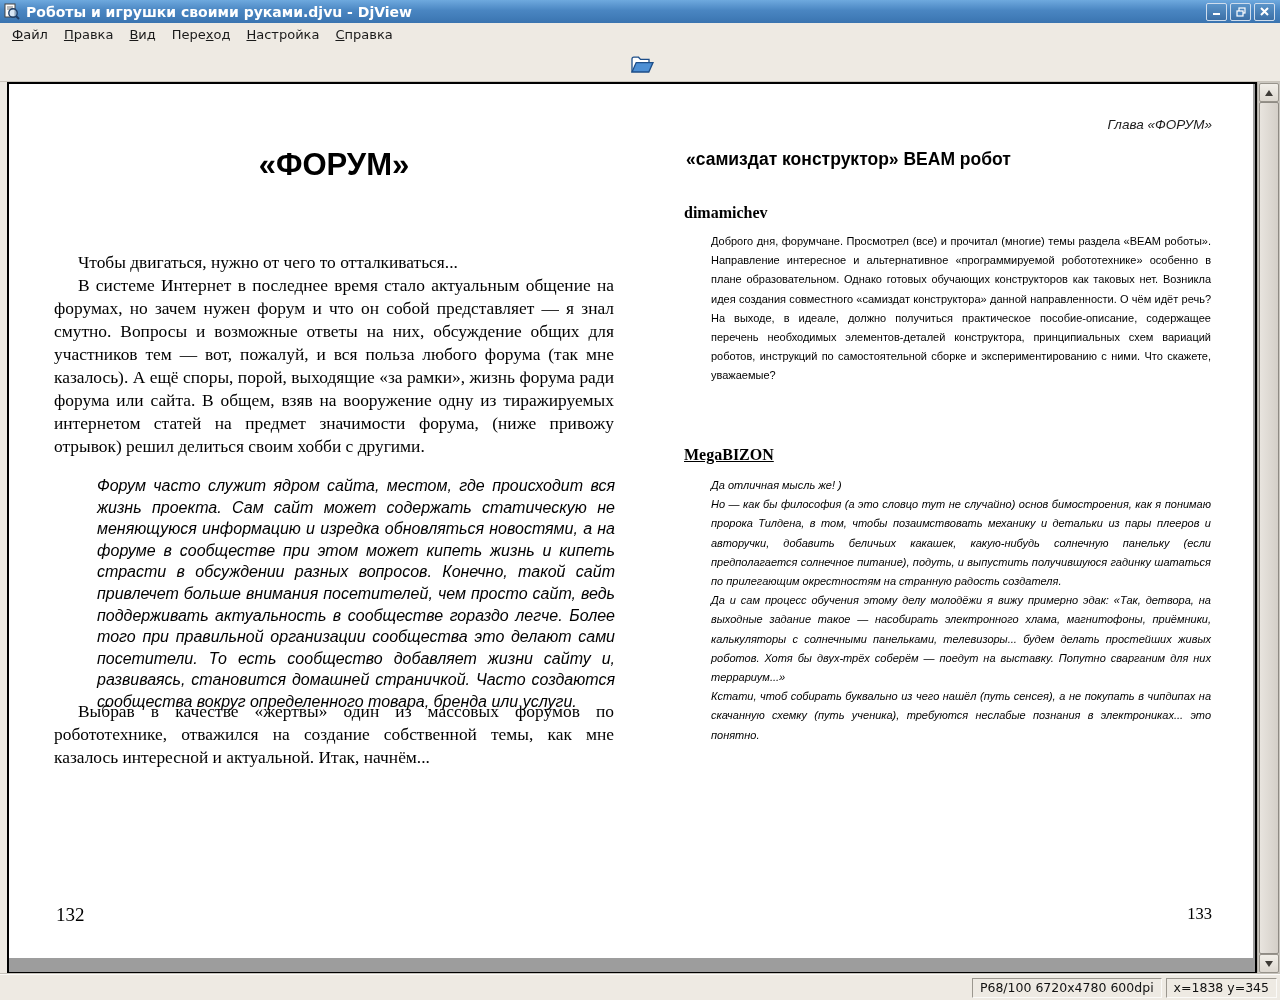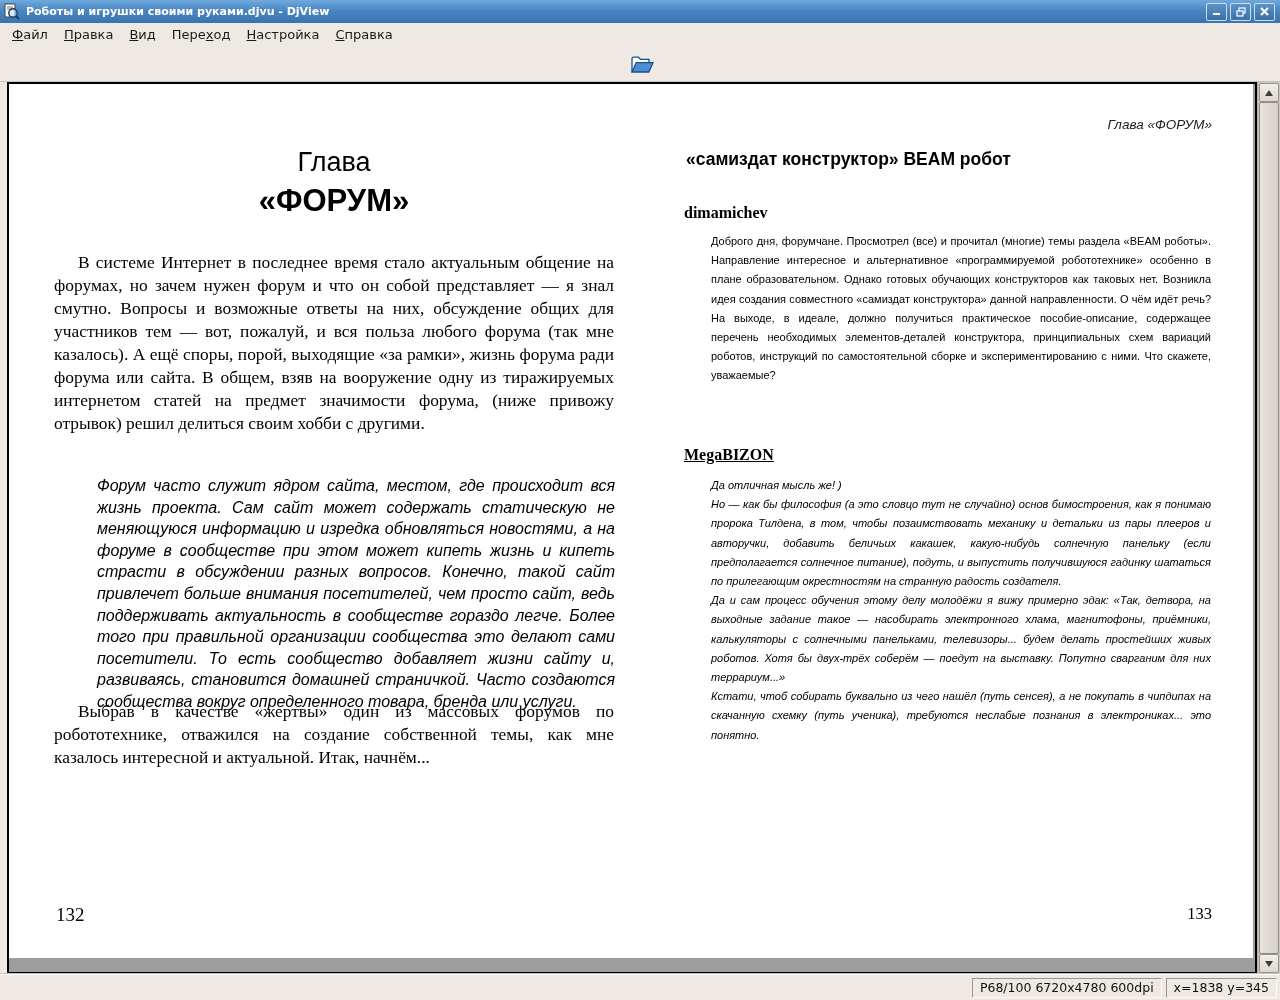--- a/index.html
+++ b/index.html
@@ -6,21 +6,21 @@
   body{
     width:1280px;height:1000px;overflow:hidden;position:relative;
     background:#eeeae3;font-family:"DejaVu Sans",sans-serif;
     -webkit-font-smoothing:antialiased;
   }
   
   .titlebar{
     position:absolute;top:0;left:0;right:0;height:23px;
     background:linear-gradient(#6ea9de 0%,#4a86c2 45%,#3a74b0 100%);
     display:flex;align-items:center;gap:6px;padding:0 3px;
-    color:#fff;font-size:11px;font-weight:bold;
+    color:#fff;font-size:14px;font-weight:bold;
   }
   .app-icon{width:17px;height:17px;flex:0 0 auto;}
   .title-text{flex:1 1 auto;white-space:nowrap;overflow:hidden;}
   .win-controls{display:flex;gap:3px;margin-right:2px;}
   .win-btn{
     width:19px;height:16px;border:1px solid #cfdded;border-radius:2px;
     background:linear-gradient(#5b94c9,#3b6fa6);
     display:flex;align-items:center;justify-content:center;
   }
   .win-btn svg{display:block;}
@@ -311,24 +311,24 @@
       <text x="11.5" y="12" font-size="13" font-weight="bold" fill="#17337d" font-family="DejaVu Sans, sans-serif">?</text>
     </svg>
   </div>
 </div>
 
 <div class="viewport">
   <div class="spread">
 
     <div>
       <div class="blk chapter sans">
-        <div class="chapter-l1">Глава</div>
         <div class="chapter-l2">«ФОРУМ»</div>
       </div>
       <div class="blk lp-body1 serif">
+        <p>Чтобы двигаться, нужно от чего то отталкиваться...</p>
         <p>В системе Интернет в последнее время стало актуальным общение на форумах, но зачем нужен форум и что он собой представляет — я знал смутно. Вопросы и возможные ответы на них, обсуждение общих для участников тем — вот, пожалуй, и вся польза любого форума (так мне казалось). А ещё споры, порой, выходящие «за рамки», жизнь форума ради форума или сайта. В общем, взяв на вооружение одну из тиражируемых интернетом статей на предмет значимости форума, (ниже привожу отрывок) решил делиться своим хобби с другими.</p>
       </div>
       <div class="blk lp-quote sans">Форум часто служит ядром сайта, местом, где происходит вся жизнь проекта. Сам сайт может содержать статическую не меняющуюся информацию и изредка обновляться новостями, а на форуме в сообществе при этом может кипеть жизнь и кипеть страсти в обсуждении разных вопросов. Конечно, такой сайт привлечет больше внимания посетителей, чем просто сайт, ведь поддерживать актуальность в сообществе гораздо легче. Более того при правильной организации сообщества это делают сами посетители. То есть сообщество добавляет жизни сайту и, развиваясь, становится домашней страничкой. Часто создаются сообщества вокруг определенного товара, бренда или услуги.</div>
       <div class="blk lp-body2 serif">
         <p>Выбрав в качестве «жертвы» один из массовых форумов по робототехнике, отважился на создание собственной темы, как мне казалось интересной и актуальной. Итак, начнём...</p>
       </div>
       <div class="blk lp-num serif">132</div>
     </div>
 
     <div>

